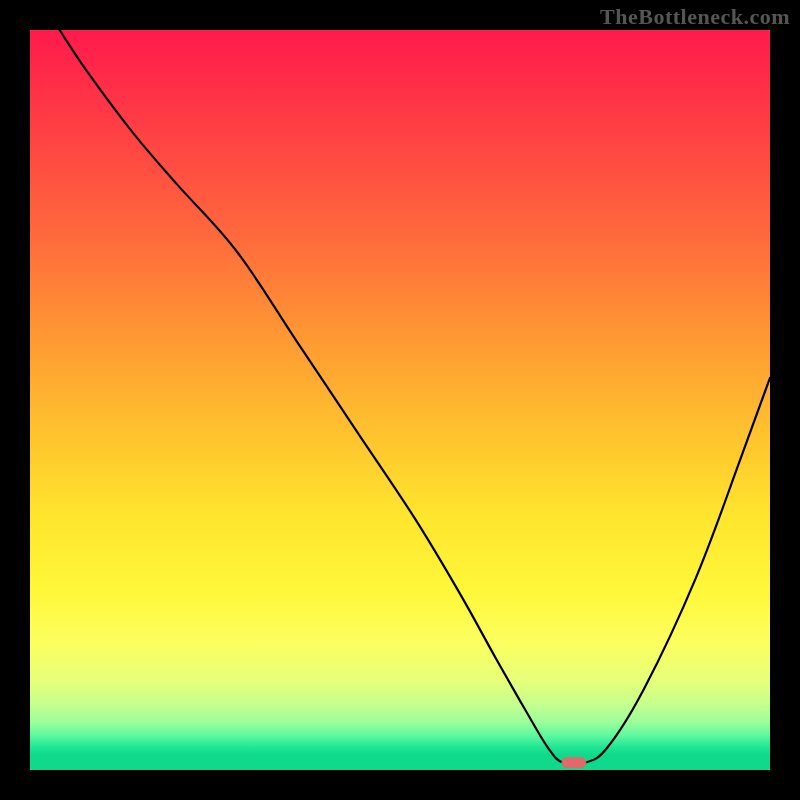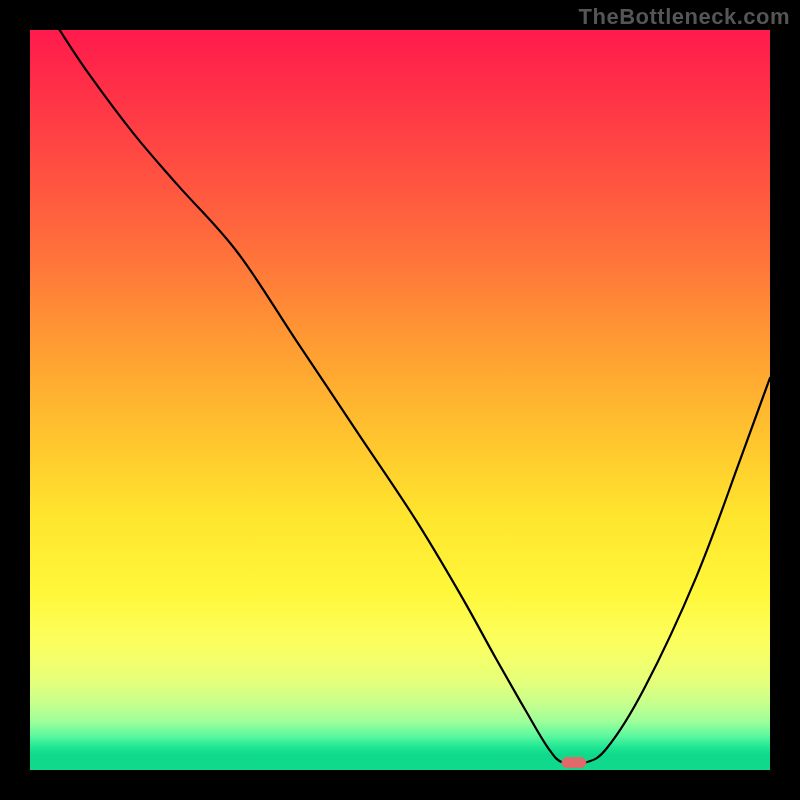--- a/index.html
+++ b/index.html
@@ -9,20 +9,21 @@
     height: 800px;
     background: #000;
     overflow: hidden;
     font-family: Arial, Helvetica, sans-serif;
   }
   .outer {
     position: relative;
     width: 800px;
     height: 800px;
     background: #000;
+    font-family: Liberation Serif, serif;
   }
   .watermark {
     position: absolute;
     top: 4px;
     right: 10px;
     color: #555;
     font-size: 22px;
     font-weight: 600;
     letter-spacing: 0.5px;
     z-index: 20;

